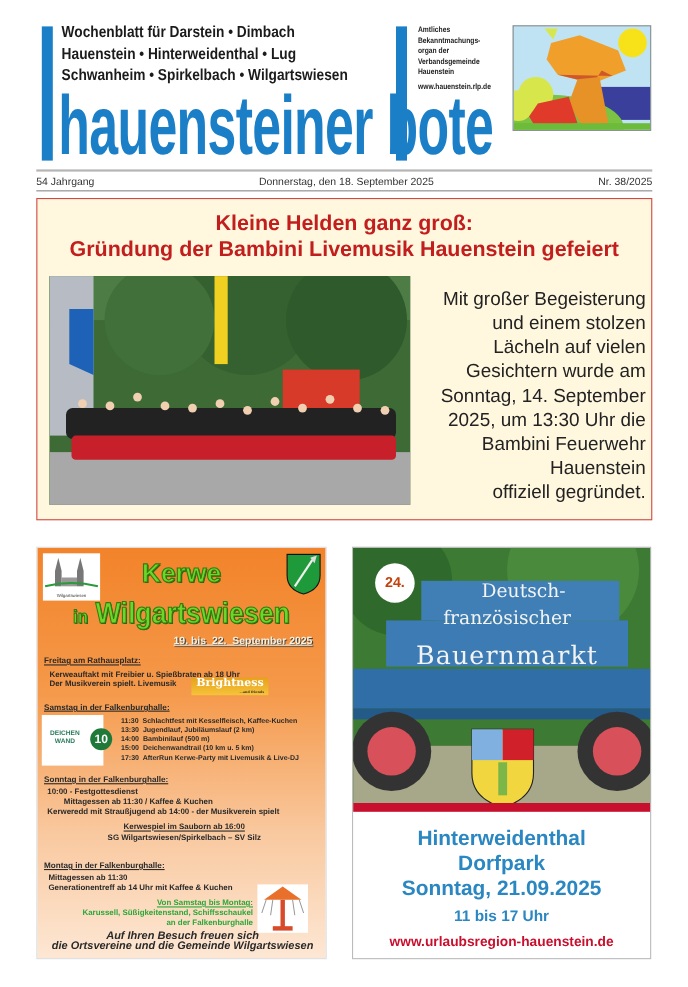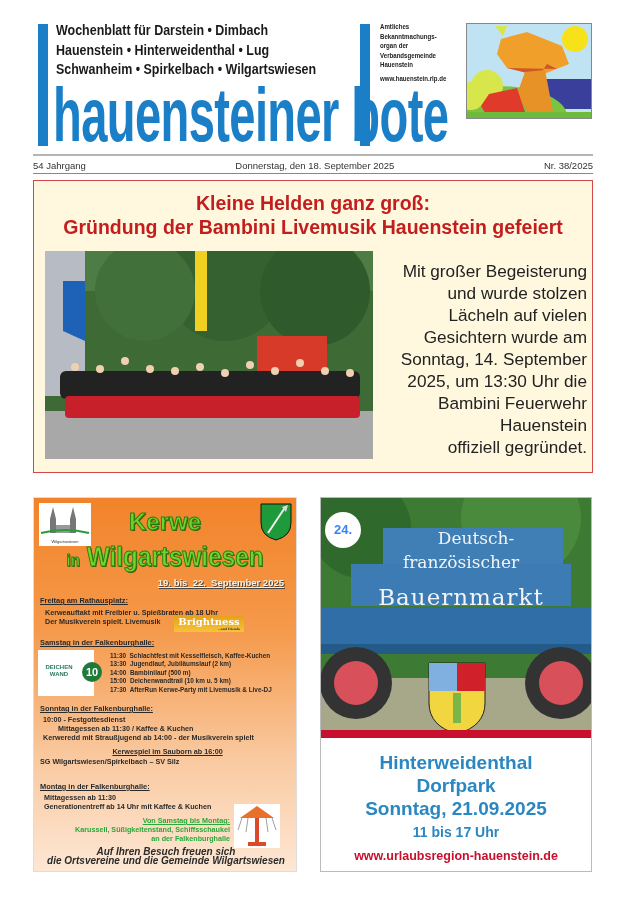--- a/index.html
+++ b/index.html
@@ -112,21 +112,21 @@
           <circle cx="205" cy="114" r="4"></circle>
           <circle cx="230" cy="120" r="4"></circle>
         <circle cx="255" cy="112" r="4"></circle>
           <circle cx="280" cy="120" r="4"></circle>
           <circle cx="305" cy="122" r="4"></circle>
       </g>
     </svg>
   </div>
   <div class="lead-t">
     <div>Mit großer Begeisterung</div>
-    <div>und wurde stolzen</div>
+    <div>und einem stolzen</div>
     <div>Lächeln auf vielen</div>
     <div>Gesichtern wurde am</div>
     <div>Sonntag, 14. September</div>
     <div>2025, um 13:30 Uhr die</div>
     <div>Bambini Feuerwehr</div>
     <div>Hauenstein</div>
     <div>offiziell gegründet.</div>
   </div>
 </div>
 
@@ -180,21 +180,21 @@
     <div class="kw-small" style="white-space:nowrap;font-size:6.4px;line-height:8.4px"><span>15:00</span>&nbsp; <span>Deichenwandtrail (10 km u. 5 km)</span></div>
     <div class="kw-small" style="white-space:nowrap;font-size:6.4px;line-height:8.4px"><span>17:30</span>&nbsp; <span>AfterRun Kerwe-Party mit Livemusik &amp; Live-DJ</span></div>
   </div>
 
   <div class="abs" style="left:6px;top:206px;width:255px">
     <div class="kw-head">Sonntag in der Falkenburghalle:</div>
     <div class="kw-small" style="margin-left:3px;margin-top:2px">10:00 - Festgottesdienst</div>
     <div class="kw-small" style="margin-left:18px">Mittagessen ab 11:30 / Kaffee &amp; Kuchen</div>
     <div class="kw-small" style="margin-left:3px;white-space:nowrap">Kerweredd mit Straußjugend ab 14:00 - der Musikverein spielt</div>
     <div class="kw-small" style="text-align:center;text-decoration:underline;margin-top:4px">Kerwespiel im Sauborn ab 16:00</div>
-    <div class="kw-small" style="text-align:left;margin-top:1px">SG Wilgartswiesen/Spirkelbach – SV Silz</div>
+    <div class="kw-small" style="text-align:center;margin-top:1px">SG Wilgartswiesen/Spirkelbach – SV Silz</div>
   </div>
 
   <div class="abs" style="left:6px;top:284px;width:255px">
     <div class="kw-head">Montag in der Falkenburghalle:</div>
     <div class="kw-small" style="margin-left:4px;margin-top:2px">Mittagessen ab 11:30</div>
     <div class="kw-small" style="margin-left:4px">Generationentreff ab 14 Uhr mit Kaffee &amp; Kuchen</div>
   </div>
 
   <div class="abs" style="left:6px;top:318px;width:190px;text-align:right;color:#2aa83a;font-weight:bold;font-size:7.2px;line-height:9.2px">
     <div style="text-decoration:underline">Von Samstag bis Montag:</div>
@@ -234,21 +234,21 @@
       <circle cx="35" cy="185" r="36" fill="#333"></circle>
         <circle cx="35" cy="185" r="22" fill="#d8505a"></circle>
       <circle cx="240" cy="185" r="36" fill="#333"></circle>
         <circle cx="240" cy="185" r="22" fill="#d8505a"></circle>
       <path d="M108 165 H164 V205 Q164 228 136 236 Q108 228 108 205 Z" fill="#f1d640" stroke="#222"></path>
       <rect x="108" y="165" width="28" height="28" fill="#7fb0e0"></rect>
       <rect x="136" y="165" width="28" height="28" fill="#d0202a"></rect>
       <rect x="132" y="195" width="8" height="30" fill="#7ab648"></rect>
     </svg>
   </div>
-  <div class="abs" style="left:4px;top:14px;width:36px;height:36px;border-radius:50%;background:#fff;font-weight:bold;font-size:13px;line-height:36px;text-align:center;color:#3b82f6">24.</div>
+  <div class="abs" style="left:20px;top:14px;width:36px;height:36px;border-radius:50%;background:#fff;font-weight:bold;font-size:13px;line-height:36px;text-align:center;color:#c2410c">24.</div>
   <div class="abs" style="left:30px;top:30px;width:220px;text-align:center;color:#f3f3f3;font-family:'DejaVu Serif',serif">
     <div style="font-size:17px;line-height:20px;margin-left:30px">Deutsch-</div>
     <div style="font-size:17px;line-height:22px;margin-top:3px">französischer</div>
     <div style="font-size:23px;line-height:28px;margin-top:10px;letter-spacing:1px">Bauernmarkt</div>
   </div>
   <div class="bm-red"></div>
   <div class="bm-blue" style="top:254px;font-size:19px;line-height:22px">Hinterweidenthal</div>
   <div class="bm-blue" style="top:277px;font-size:19px;line-height:22px">Dorfpark</div>
   <div class="bm-blue" style="top:299px;font-size:19px;line-height:24px">Sonntag, 21.09.2025</div>
   <div class="bm-blue" style="top:325px;font-size:14px;line-height:18px">11 bis 17 Uhr</div>

